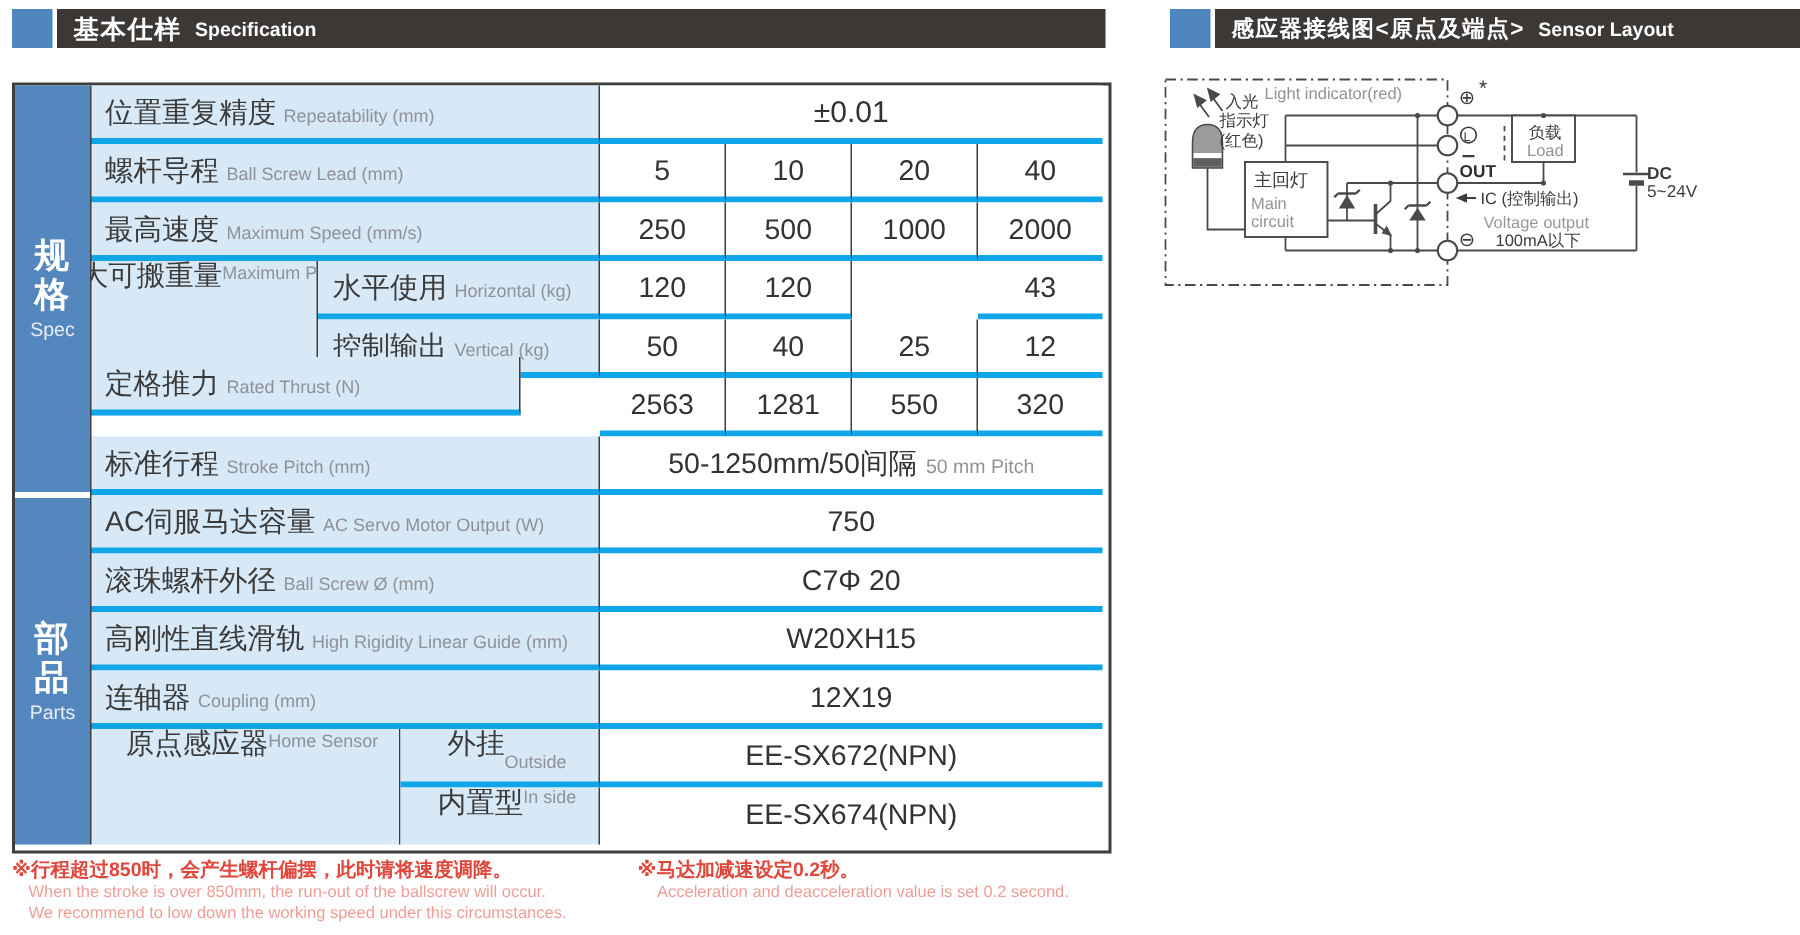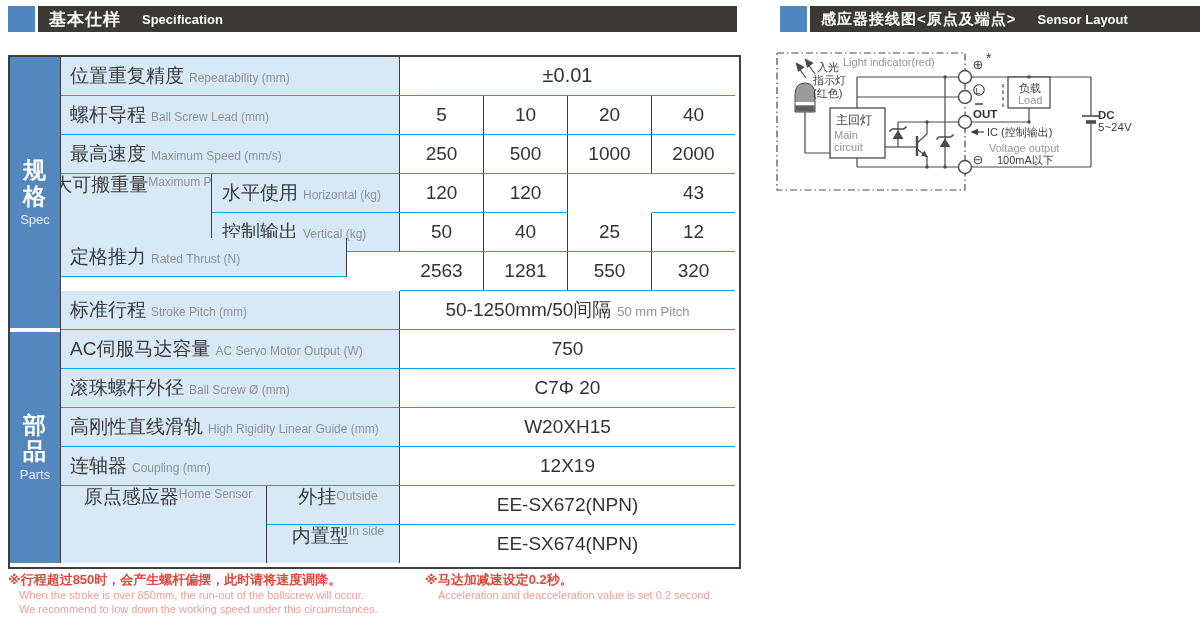--- a/index.html
+++ b/index.html
@@ -3,29 +3,29 @@
 <meta charset="utf-8">
 <style>
   html,body{margin:0;padding:0}
   body{width:1200px;height:623px;background:#fff;position:relative;overflow:hidden;
        font-family:"Liberation Sans","DejaVu Sans",sans-serif;}
 
   
   .hdr{position:absolute;top:6px;height:26px;display:flex}
   .hdr-sq{width:27px;height:26px;background:#4e86bd;margin-right:3px;flex:0 0 27px}
   .hdr-bar{flex:1;background:#3b3836;color:#fff;display:flex;align-items:center;
-           padding-left:11px;gap:21px;white-space:nowrap}
+           padding-left:11px;gap:9px;white-space:nowrap}
   .hdr-zh{font-size:17px;font-weight:bold;letter-spacing:1px}
   .hdr-en{font-size:13px;font-weight:bold}
 
   
   .spec-table{position:absolute;left:8px;top:55px;width:729px;height:510px;
               border:2px solid #3e3e3e;background:#fff}
   .cell{position:absolute;box-sizing:border-box;border-right:1px solid #3e3e3e;
-        border-bottom:1px solid #0ea5e9;overflow:hidden}
+        border-bottom:4px solid #0ea5e9;overflow:hidden}
   .no-br{border-right:none}
   .no-bb{border-bottom:none}
   .lc{background:#d7e8f6;line-height:37px;white-space:nowrap;padding-left:10px}
   .lc .zh{font-size:19px;color:#3a3a3a}
   .lc .en{font-size:12px;color:#8f9297;margin-left:5px}
   .lc2{background:#d7e8f6;display:flex;flex-direction:row;justify-content:center;
        padding-left:10px;line-height:1.12;white-space:nowrap}
   .lc2 .zh{font-size:19px;color:#3a3a3a}
   .lc2 .en{font-size:12px;color:#8f9297;margin-top:2px}
   .vc{background:#fff;display:flex;align-items:baseline;justify-content:center;
@@ -102,21 +102,21 @@
   <div class="cell lc" style="left:50px;top:351px;width:340px;height:39px">
     <span class="zh">高刚性直线滑轨</span><span class="en">High Rigidity Linear Guide (mm)</span></div>
   <div class="cell lc" style="left:50px;top:390px;width:340px;height:39px">
     <span class="zh">连轴器</span><span class="en">Coupling (mm)</span></div>
   <div class="cell lc2 no-bb" style="left:50px;top:429px;width:207px;height:77px">
     <span class="zh">原点感应器</span>
       <span class="en">Home Sensor</span>
     </div>
   <div class="cell lc2" style="left:257px;top:429px;width:133px;height:39px">
     <span class="zh">外挂</span>
-      <span class="en" style="margin-top:4px">Outside</span>
+      <span class="en" style="margin-top:16px">Outside</span>
     </div>
   <div class="cell lc2 no-bb" style="left:257px;top:468px;width:133px;height:38px">
     <span class="zh">内置型</span>
       <span class="en" style="margin-top:0">In side</span>
     </div>
 
   <div class="cell vc no-br" style="left:390px;top:0;width:335px;height:39px;font-size:20px">±0.01</div>
 
   <div class="cell vc" style="left:390px;top:39px;width:84px;height:39px">5</div>
   <div class="cell vc" style="left:474px;top:39px;width:84px;height:39px">10</div>

